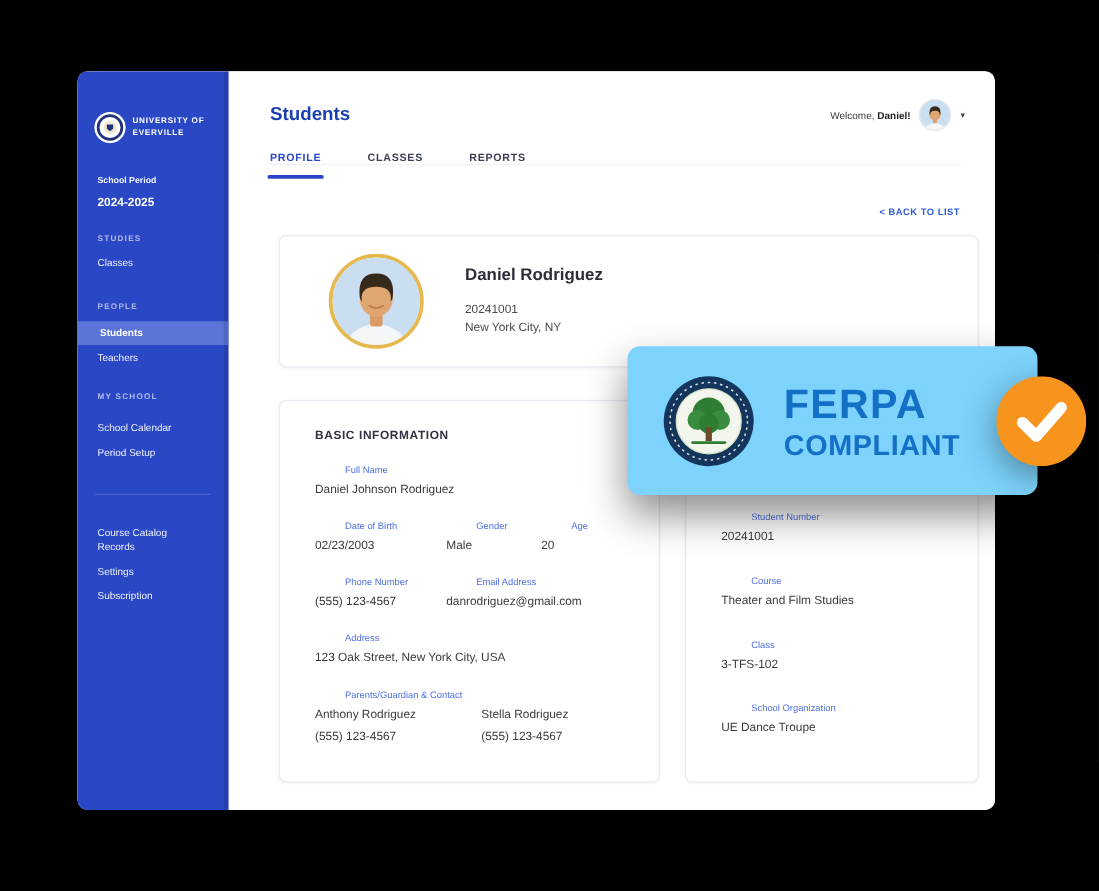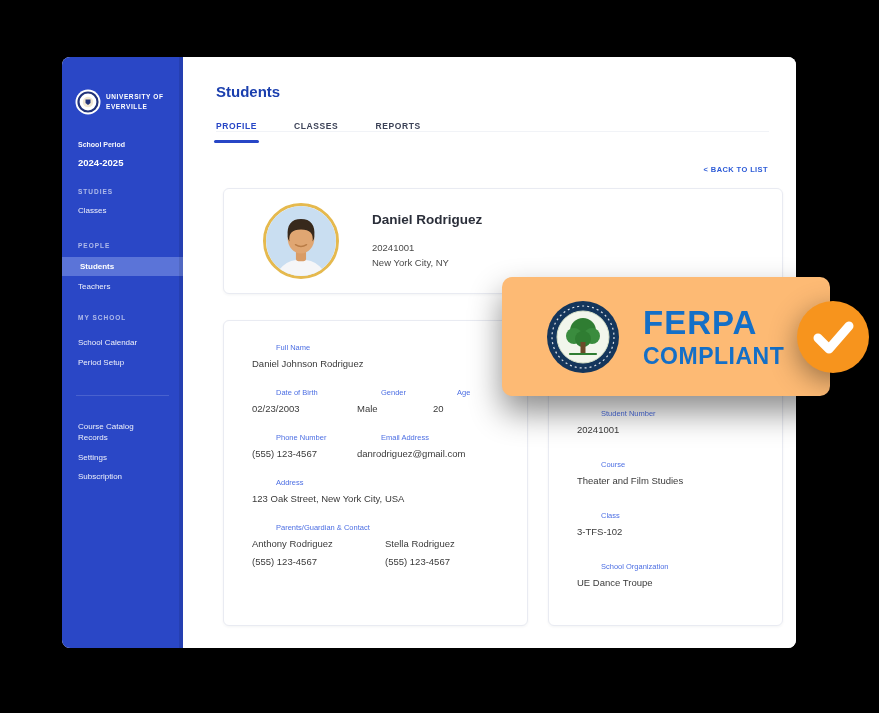--- a/index.html
+++ b/index.html
@@ -74,22 +74,22 @@
   .flabel { font-size:7.5px; color:#4D6FE3; margin-bottom:6px;padding-left:24px; }
   .fvalue { font-size:9.5px; color:#3a3a3a; }
   .frow { display:flex; }
   .col-105 { width:105px; flex-shrink:0; }
   .col-76 { width:76px; flex-shrink:0; }
   .col-133 { width:133px; flex-shrink:0; }
   .contact-phone { margin-top:7px; }
 
   
   .ferpa-card { position:absolute; left:502px; top:277px; width:328px; height:119px;
-    background:#fdba74; border-radius:10px; box-shadow:0 16px 32px rgba(0,0,0,0.45);
-    display:flex; align-items:center; padding-left:44px; z-index:20; }
+    background:#7dd3fc; border-radius:10px; box-shadow:0 16px 32px rgba(0,0,0,0.45);
+    display:flex; align-items:center; padding-left:28px; z-index:20; }
   .seal { width:74px; height:74px; flex-shrink:0; }
   .ferpa-text { margin-left:23px; }
   .ferpa-line1 { font-size:33px; font-weight:800; color:#146FC7; letter-spacing:1px; line-height:1; }
   .ferpa-line2 { font-size:23px; font-weight:800; color:#146FC7; letter-spacing:0.5px; margin-top:6px; line-height:1; }
   .check-badge { position:absolute; left:797px; top:301px; width:72px; height:72px; z-index:21;
     filter:drop-shadow(0 8px 14px rgba(0,0,0,0.4)); }
 </style>
 </head>
 <body>
 
@@ -130,20 +130,33 @@
       <div class="side-item" style="top:365px">Course Catalog</div>
       <div class="side-item" style="top:376px">Records</div>
       <div class="side-item" style="top:396px">Settings</div>
       <div class="side-item" style="top:415px">Subscription</div>
     </nav>
 
     <main class="main">
 
       <h1 class="page-title">Students</h1>
 
+      <div class="user-menu">
+        <span class="welcome"><span>Welcome,</span> <b>Daniel!</b></span>
+        <span class="avatar-sm">
+          <svg viewBox="0 0 76 76" width="24" height="24">
+            <rect width="76" height="76" fill="#c9def1"></rect>
+            <ellipse cx="38" cy="80" rx="27" ry="22" fill="#f5f6f8"></ellipse>
+            <rect x="33" y="46" width="10" height="13" rx="3" fill="#d99c66"></rect>
+            <ellipse cx="38" cy="36" rx="14" ry="16" fill="#e0a672"></ellipse>
+            <path d="M24 34 q-1 -18 14 -18 q15 0 14 18 q0 3 -2 5 q2 -12 -12 -12 q-14 0 -12 12 q-2 -2 -2 -5 z" fill="#37291c"></path>
+          </svg>
+        </span>
+        <span class="chev">▾</span>
+      </div>
 
       <div class="tabs">
         <div class="tab active">PROFILE</div>
         <div class="tab">CLASSES</div>
         <div class="tab">REPORTS</div>
       </div>
 
       <div class="back-link">&lt; BACK TO LIST</div>
 
       <section class="card profile-card">
@@ -158,20 +171,21 @@
           </svg>
         </span>
         <div class="profile-meta">
           <div class="student-name">Daniel Rodriguez</div>
           <div class="student-sub">20241001</div>
           <div class="student-sub">New York City, NY</div>
         </div>
       </section>
 
       <section class="card basic-card">
+        <div class="card-title">BASIC INFORMATION</div>
 
         <div class="fgroup">
           <div class="flabel">Full Name</div>
           <div class="fvalue">Daniel Johnson Rodriguez</div>
         </div>
 
         <div class="fgroup frow">
           <div class="col-105">
             <div class="flabel">Date of Birth</div>
             <div class="fvalue">02/23/2003</div>

